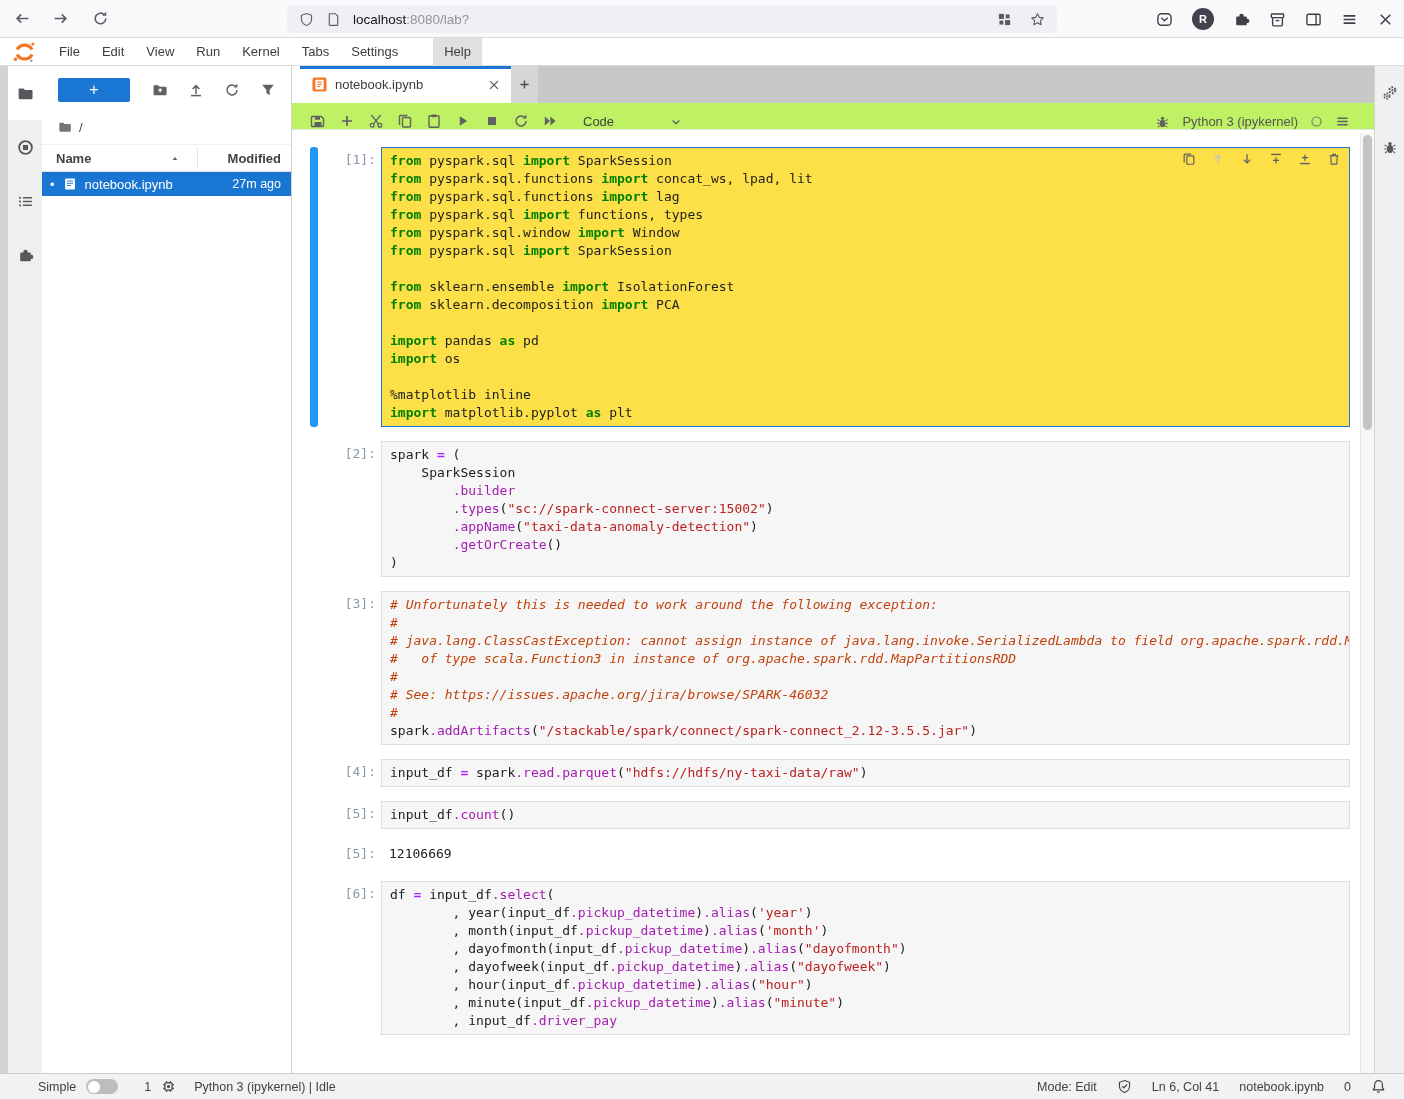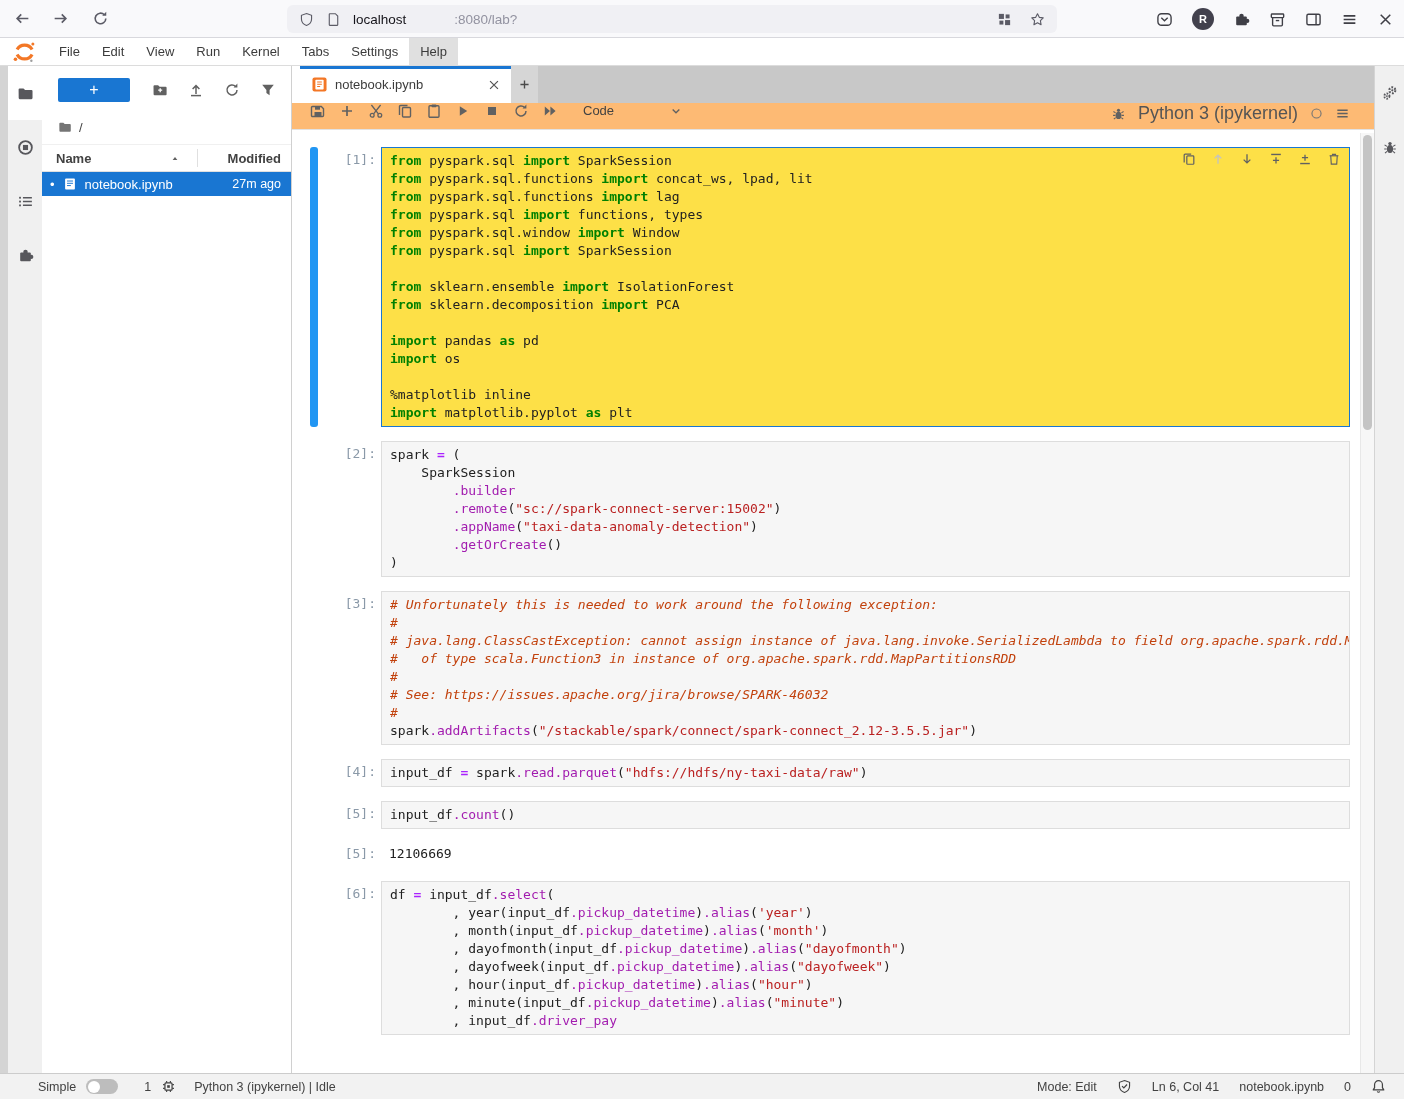--- a/index.html
+++ b/index.html
@@ -11,33 +11,33 @@
   
   #browserbar { position:absolute; left:0; top:0; width:1404px; height:38px;
     background:#f9f9fb; border-bottom:1px solid #d8d8dd; }
   #browserbar .navic { position:absolute; top:10px; color:#5b5b66; width:17px; height:17px; }
   #nav-back { left:14px; } #nav-fwd { left:52px; color:#b4b4bd; } #nav-reload { left:92px; }
   #urlbar { position:absolute; left:287px; top:5px; width:770px; height:28px;
     background:#f0f0f4; border-radius:6px; display:flex; align-items:center; padding:0 12px; }
   #urlbar .ic { width:15px; height:15px; color:#5b5b66; }
   #urlbar .page { margin-left:12px; }
   #url-text { margin-left:12px; font-size:13.5px; flex:1; white-space:nowrap; overflow:hidden; }
-  #url-text .host { color:#15141a; } #url-text .rest { color:#9292a0;padding-left:48px; }
+  #url-text .host { color:#15141a; } #url-text .rest { color:#9292a0; }
   #urlbar-right { display:flex; gap:18px; align-items:center; color:#3f3f46; }
   #browser-right { position:absolute; right:10px; top:8px; display:flex; gap:19px; align-items:center; color:#3f3f46; }
   #browser-right .ic { width:17px; height:17px; }
   .avatar { width:22px; height:22px; border-radius:50%; background:#42414d; color:#fff;
     font-size:11px; font-weight:bold; display:flex; align-items:center; justify-content:center; }
 
   
   #menubar { position:absolute; left:0; top:38px; width:1404px; height:28px; background:#fff;
     border-bottom:1px solid #dcdcdc; display:flex; align-items:center; }
   #jlogo { width:24px; height:24px; margin:0 12px 0 12px; }
   .menu-item { padding:0 11px; line-height:27px; font-size:13px; color:#3c3c3c; cursor:default; }
-  .menu-item.hl { background:#e0e0e0; }
+  .menu-item.hl { background:#e0e0e0;margin-left:24px; }
 
   
   #main { position:absolute; left:0; top:66px; width:1404px; height:1007px; background:#fff; }
   #left-edge { position:absolute; left:0; top:0; width:8px; height:100%; background:#d4d4d4; }
   #activitybar { position:absolute; left:8px; top:0; width:34px; height:100%; background:#f0f0f0; }
   #activitybar .atab { position:relative; width:34px; height:54px; display:flex; align-items:center;
     justify-content:center; color:#57575c; }
   #activitybar .atab.active { background:#fff; }
   #activitybar .ic { width:17px; height:17px; }
 
@@ -67,27 +67,27 @@
   #tabbar { position:absolute; left:8px; top:0; right:0; height:37px; background:#c8c8c8; display:flex; }
   #nbtab { width:211px; height:37px; background:#fff; box-shadow:inset 0 3px 0 #1976d2;
     display:flex; align-items:center; padding:0 10px 0 12px; }
   #nbtab .ic { width:15px; height:15px; }
   #nbtab .tlabel { font-size:13px; color:#3c3c3c; margin-left:8px; flex:1; }
   #nbtab .tclose { width:14px; height:14px; color:#555; }
   #plus-tab { width:27px; height:37px; background:#d6d6d6; display:flex; align-items:center;
     justify-content:center; color:#4a4a4a; }
   #plus-tab .ic { width:13px; height:13px; }
 
-  #nbtoolbar { position:absolute; left:0; top:37px; right:0; height:27px; background:#fdba74;
-    border-bottom:1px solid #e2e2e2; display:flex; align-items:flex-start; padding:0 24px 0 18px; }
+  #nbtoolbar { position:absolute; left:0; top:37px; right:0; height:27px; background:#bef264;
+    border-bottom:1px solid #e2e2e2; display:flex; align-items:flex-end; padding:0 24px 0 18px; }
   #nbtoolbar .tbtn { width:16px; height:16px; color:#616161; margin-right:13px; }
   #celltype { display:flex; align-items:center; width:100px; margin-left:12px; font-size:13px; color:#424242; }
   #celltype .ic { width:14px; height:14px; color:#616161; margin-left:auto; }
   #nbtoolbar .spacer { flex:1; }
-  #kernel-area { display:flex; align-items:center; gap:12px; font-size:18px; color:#555; }
+  #kernel-area { display:flex; align-items:center; gap:12px; font-size:13px; color:#555; }
   #kernel-area .ic { width:15px; height:15px; color:#616161; }
   #kernel-area .kcircle { width:13px; height:13px; color:#757575; }
 
   #nbarea { position:absolute; left:0; top:64px; right:0; bottom:0; overflow:hidden; background:#fff; }
   #cells { position:absolute; left:18px; top:17px; right:24px; }
   .cell { display:flex; margin-bottom:14px; }
   .collapser { width:8px; border-radius:3px; flex:none; }
   .cell.active .collapser { background:#2196f3; }
   .prompt { width:63px; flex:none; text-align:right; padding:5px 5px 0 0;
     font-family:"DejaVu Sans Mono", monospace; font-size:13px; color:#8a99a8; }
@@ -509,21 +509,21 @@
               </div>
             </div>
           </div>
           <div class="cell">
             <div class="collapser"></div>
             <div class="prompt">[2]:</div>
             <div class="editor">
               <div class="cm-line"><span class="tok-t">spark </span><span class="tok-o">=</span><span class="tok-t"> (</span></div>
               <div class="cm-line"><span class="tok-t">    SparkSession</span></div>
               <div class="cm-line"><span class="tok-t">        </span><span class="tok-p">.builder</span></div>
-              <div class="cm-line"><span class="tok-t">        </span><span class="tok-p">.remote</span><span class="tok-t">(</span><span class="tok-s">"sc://spark-connect-server:15002"</span><span class="tok-t">)</span></div>
+              <div class="cm-line"><span class="tok-t">        </span><span class="tok-p">.types</span><span class="tok-t">(</span><span class="tok-s">"sc://spark-connect-server:15002"</span><span class="tok-t">)</span></div>
               <div class="cm-line"><span class="tok-t">        </span><span class="tok-p">.appName</span><span class="tok-t">(</span><span class="tok-s">"taxi-data-anomaly-detection"</span><span class="tok-t">)</span></div>
               <div class="cm-line"><span class="tok-t">        </span><span class="tok-p">.getOrCreate</span><span class="tok-t">()</span></div>
               <div class="cm-line"><span class="tok-t">)</span></div>
             </div>
           </div>
           <div class="cell">
             <div class="collapser"></div>
             <div class="prompt">[3]:</div>
             <div class="editor">
               <div class="cm-line"><span class="tok-c"># Unfortunately this is needed to work around the following exception:</span></div>

